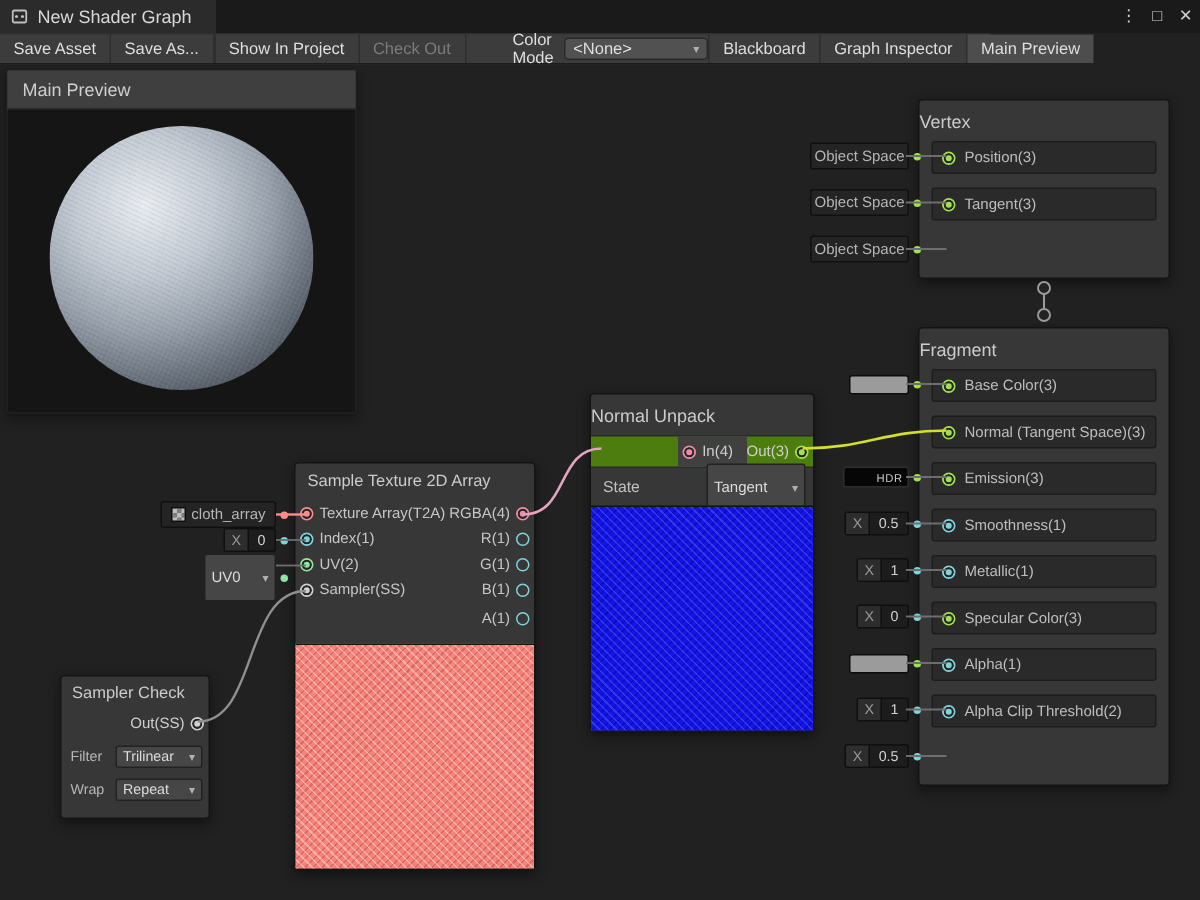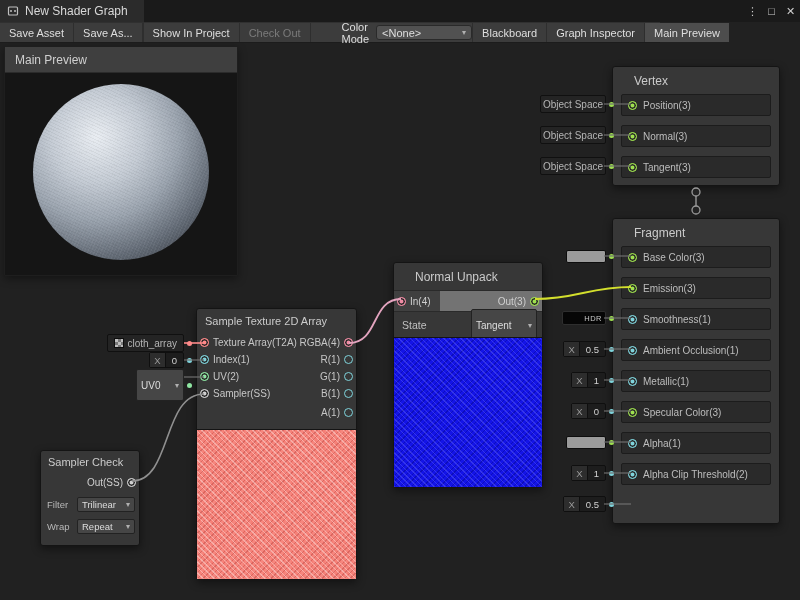--- a/index.html
+++ b/index.html
@@ -31,21 +31,21 @@
   .w-gray{stroke:#909090;stroke-width:1.6}
   .w-pink{stroke:#e3a4bf;stroke-width:1.8}
   .w-yellow{stroke:#d3df2d;stroke-width:1.8}
   .w-red{stroke:#ff8b8b;stroke-width:1.6}
   .w-stub{stroke:#6e6e6e;stroke-width:1.2}
   .w-link{stroke:#9a9a9a;stroke-width:1.4}
   .link-dot{fill:#232323;stroke:#9a9a9a;stroke-width:1.3}
 
   
   .node{position:absolute;background:#373737;border:1px solid #141414;border-radius:3px;box-shadow:0 3px 8px rgba(0,0,0,.45);z-index:3}
-  .node-title{color:#cbcbcb;font-size:12px;padding:7px 21px 6px;white-space:nowrap}
+  .node-title{color:#cbcbcb;font-size:12px;padding:7px 0 6px;white-space:nowrap}
   .stack-row{margin:0 8px 9px;height:22px;background:#2a2a2a;border:1px solid #1c1c1c;border-radius:2px;display:flex;align-items:center;gap:6px;padding:0 6px;color:#bdbdbd;font-size:10px;white-space:nowrap;overflow:hidden}
 
   
   .port{width:9px;height:9px;border-radius:50%;border:1px solid var(--pc,#888);flex:none}
   .port.filled{background:var(--pc,#888);box-shadow:inset 0 0 0 1.5px #262626}
   .pc-vec3{--pc:#9fe14f}.pc-vec2{--pc:#8fe6a2}.pc-vec4{--pc:#f08ca4}.pc-float{--pc:#7fd4dc}.pc-tex{--pc:#ff8b8b}.pc-ss{--pc:#d0d0d0}
 
   
   .preview-panel{position:absolute;left:4px;top:46px;width:234px;height:230px;background:#3a3a3a;border:1px solid #1e1e1e;border-radius:2px;z-index:3;box-shadow:0 3px 8px rgba(0,0,0,.4)}
   .preview-panel .hdr{height:26px;display:flex;align-items:center;padding:0 10px;color:#cfcfcf;font-size:12px;background:#3f3f3f;border-bottom:1px solid #2b2b2b}
@@ -81,21 +81,21 @@
   .col.left .iorow{padding-left:3px}
   .col.right .iorow{padding-right:3px}
   .iorow.gap-top{margin-top:2px}
   .preview-red{position:absolute;left:0;right:0;bottom:0;height:150px;border-top:1px solid #141414;background-color:#f58077;background-image:
       repeating-linear-gradient(45deg, rgba(255,255,255,.35) 0 1px, transparent 1px 4px),
       repeating-linear-gradient(-45deg, rgba(150,30,30,.28) 0 1px, transparent 1px 4px),
       repeating-linear-gradient(90deg, rgba(255,255,255,.06) 0 2px, transparent 2px 4px)}
 
   
   .nu-node{left:393px;top:262px;width:150px;height:226px}
-  .nu-row{display:flex;height:22px;align-items:center;justify-content:space-between;background:#737373;border-top:1px solid #2a2a2a;border-bottom:1px solid #2a2a2a}
+  .nu-row{display:flex;height:22px;align-items:center;justify-content:flex-end;background:#4d7c0f;border-top:1px solid #2a2a2a;border-bottom:1px solid #2a2a2a}
   .nu-in{display:flex;align-items:center;gap:4px;height:100%;padding:0 9px 0 3px;background:#404040;font-size:10px;color:#cfcfcf}
   .nu-out{display:flex;align-items:center;gap:4px;padding-right:3px;font-size:10px;color:#cfcfcf}
   .nu-space{display:flex;align-items:center;justify-content:space-between;height:26px;padding:0 5px 0 8px;font-size:10.5px;color:#c0c0c0}
   .nu-space .dropdown{width:66px}
   .preview-blue{position:absolute;left:0;right:0;bottom:0;height:150px;border-top:1px solid #141414;background-color:#1414e6;background-image:
       repeating-linear-gradient(45deg, rgba(130,130,255,.30) 0 1px, transparent 1px 4px),
       repeating-linear-gradient(-45deg, rgba(0,0,110,.35) 0 1px, transparent 1px 4px)}
 
   
   .ss-node{left:40px;top:450px;width:100px;height:96px}
@@ -178,49 +178,45 @@
   </div>
 
   <div class="node vertex-node">
     <div class="node-title">Vertex</div>
     <div class="stack-row">
       <span class="port filled pc-vec3"></span>
       <span>Position(3)</span>
     </div>
     <div class="stack-row">
       <span class="port filled pc-vec3"></span>
-      <span>Normal(3)</span>
-    </div>
-    <div class="stack-row">
-      <span class="port filled pc-vec3"></span>
       <span>Tangent(3)</span>
     </div>
   </div>
 
   <div class="pill has-dot dot-vec3" style="right:194px;top:95px;width:66px">Object Space</div>
   <div class="pill has-dot dot-vec3" style="right:194px;top:126px;width:66px">Object Space</div>
   <div class="pill has-dot dot-vec3" style="right:194px;top:157px;width:66px">Object Space</div>
 
   <div class="node fragment-node">
     <div class="node-title">Fragment</div>
     <div class="stack-row">
       <span class="port filled pc-vec3"></span>
       <span>Base Color(3)</span>
     </div>
     <div class="stack-row">
       <span class="port filled pc-vec3"></span>
+      <span>Normal (Tangent Space)(3)</span>
+    </div>
+    <div class="stack-row">
+      <span class="port filled pc-vec3"></span>
       <span>Emission(3)</span>
     </div>
     <div class="stack-row">
       <span class="port filled pc-float"></span>
       <span>Smoothness(1)</span>
-    </div>
-    <div class="stack-row">
-      <span class="port filled pc-float"></span>
-      <span>Ambient Occlusion(1)</span>
     </div>
     <div class="stack-row">
       <span class="port filled pc-float"></span>
       <span>Metallic(1)</span>
     </div>
     <div class="stack-row">
       <span class="port filled pc-vec3"></span>
       <span>Specular Color(3)</span>
     </div>
     <div class="stack-row">

